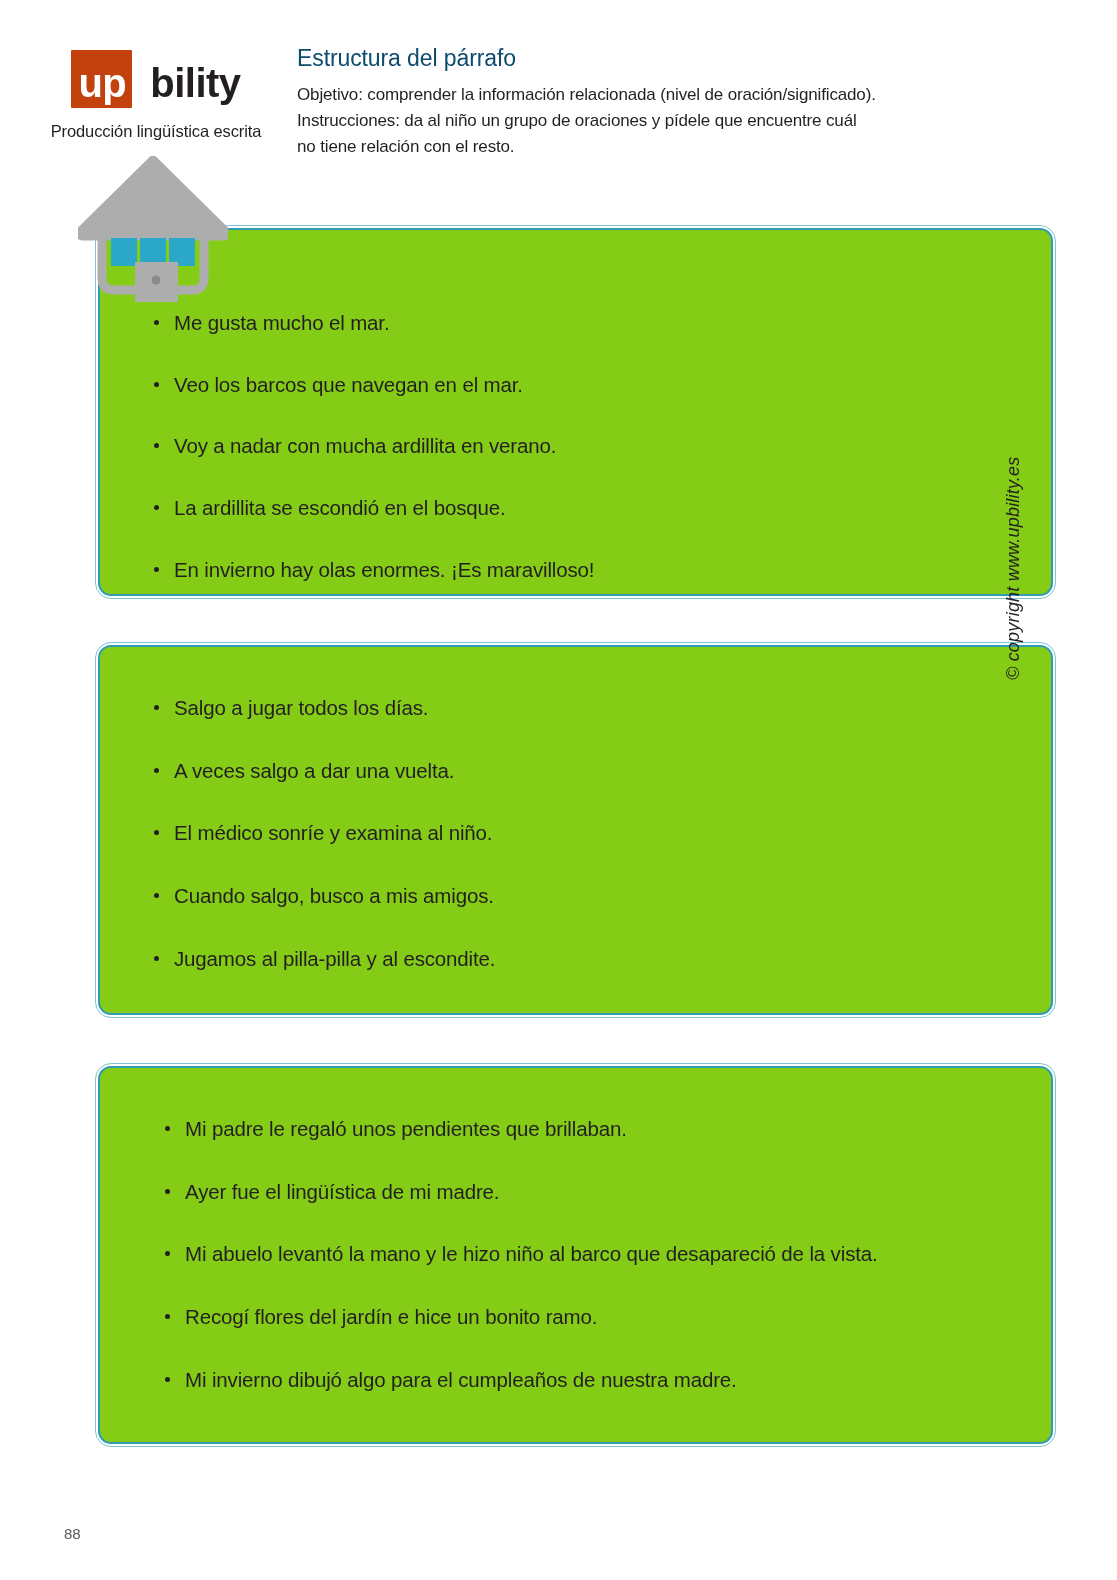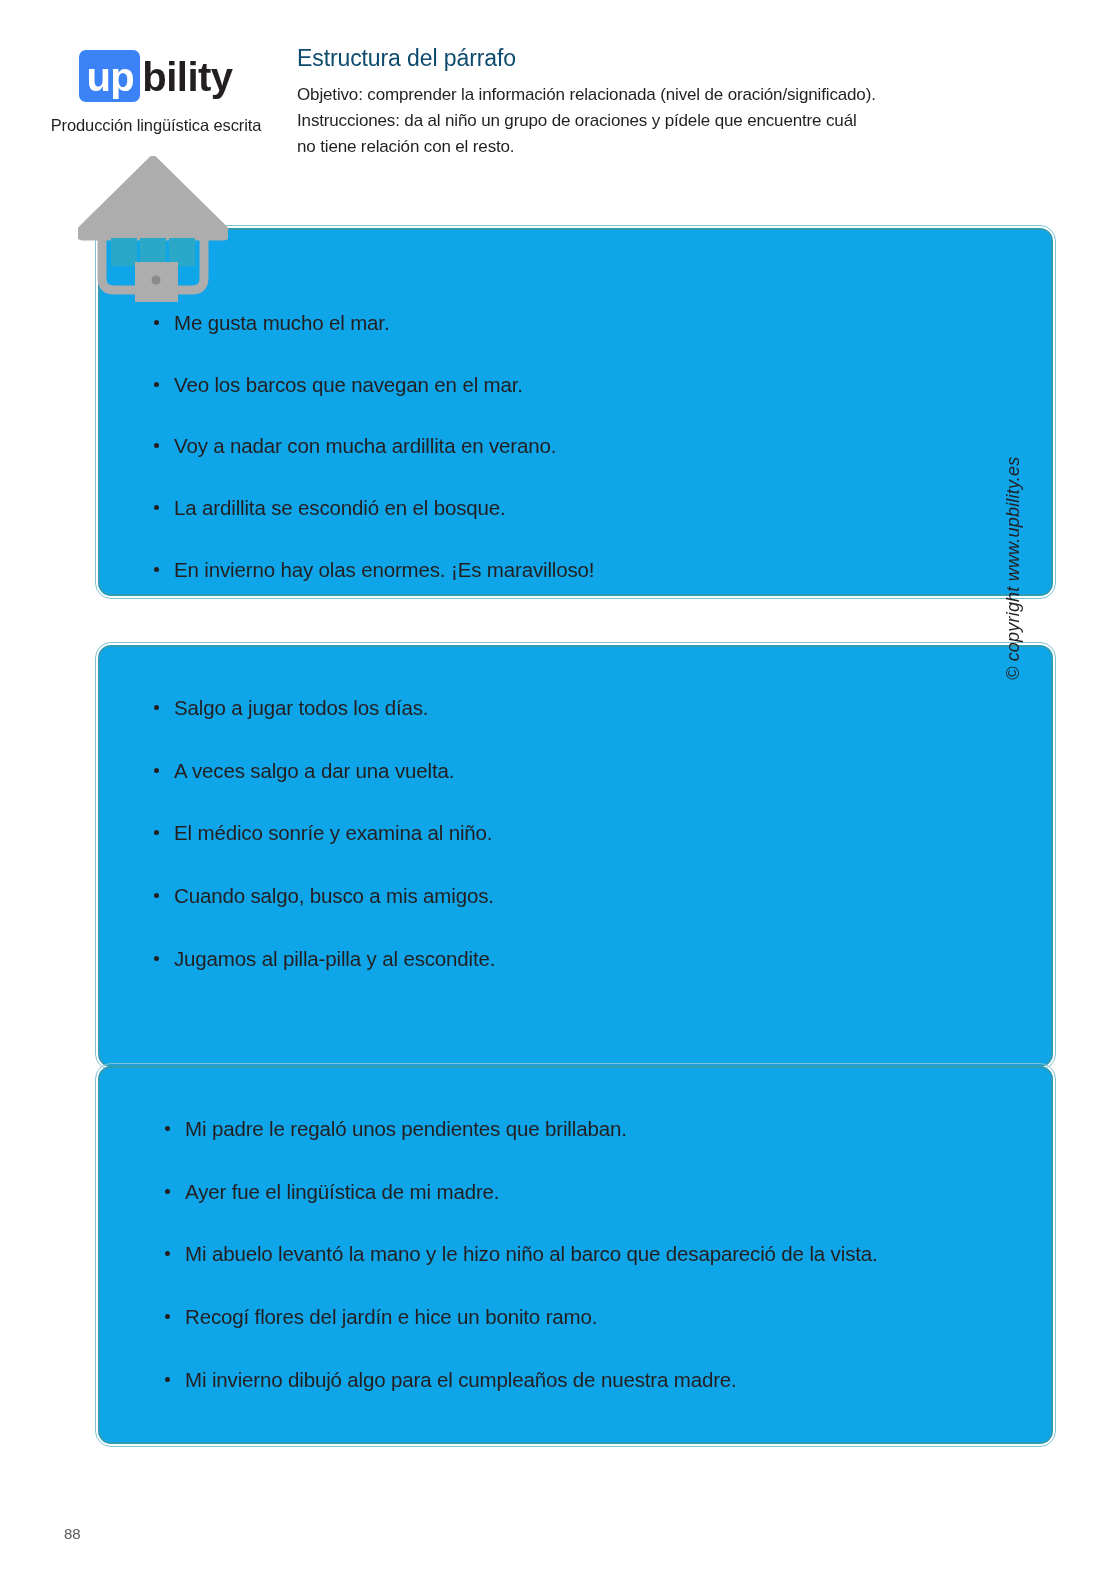--- a/index.html
+++ b/index.html
@@ -26,30 +26,30 @@
   }
   .logo-wordmark {
     font-size: 40px;
     font-weight: bold;
     line-height: 1;
     letter-spacing: -0.5px;
     white-space: nowrap;
     display: inline-block;
   }
   .logo-up {
-    background: #3b82f6;
+    background: #c2410c;
     color: #ffffff;
-    padding: 7px 6px 5px 7px;
+    padding: 13px 6px 5px 7px;
     display: inline-block;
-    border-radius: 7px;
+    border-radius: 1px;
   }
   .logo-bility {
     color: #231f20;
     display: inline-block;
-    padding-left: 2px;
+    padding-left: 18px;
   }
   .brand-subtitle {
     margin-top: 14px;
     font-size: 16.5px;
     color: #231f20;
     letter-spacing: -0.1px;
     white-space: nowrap;
   }
 
   .header-text {
@@ -81,28 +81,28 @@
     height: 148px;
     z-index: 5;
   }
 
   
   .sentence-box {
     position: absolute;
     left: 98px;
     width: 955px;
     box-sizing: border-box;
-    background: #0ea5e9;
+    background: #84cc16;
     border: 2.5px solid #2e9cb5;
     border-radius: 13px;
     outline: 1px solid #7fc4d4;
     outline-offset: 2px;
   }
   #box-1 { top: 228px;  height: 368px; }
-  #box-2 { top: 645px;  height: 422px; }
+  #box-2 { top: 645px;  height: 370px; }
   #box-3 { top: 1066px; height: 378px; }
 
   .sentence-list {
     list-style: none;
     margin: 0;
     padding: 0;
   }
   #box-1 .sentence-list { padding: 80px 0 0 50px; }
   #box-2 .sentence-list { padding: 48px 0 0 50px; }
   #box-3 .sentence-list { padding: 48px 0 0 50px; margin-left: 11px; }

